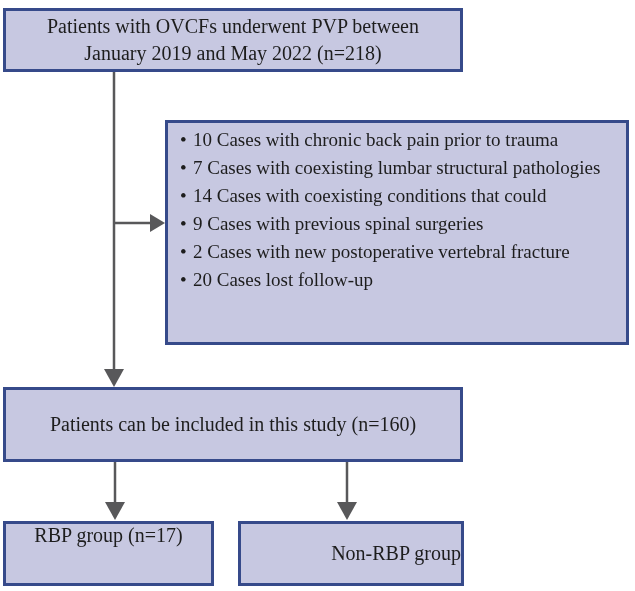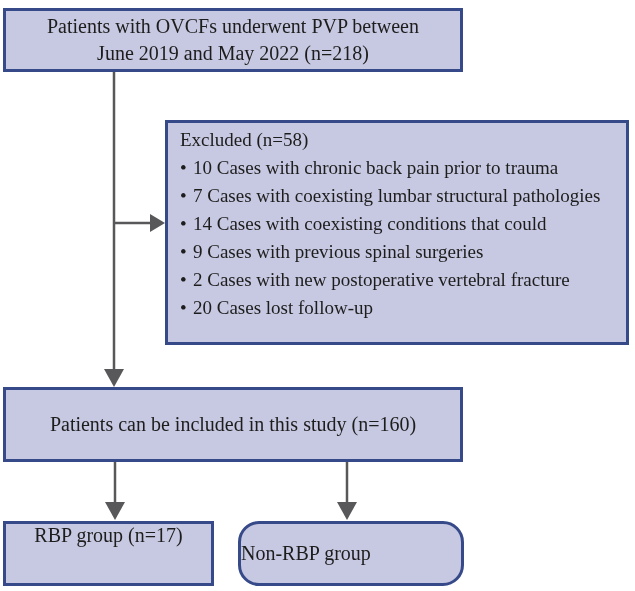--- a/index.html
+++ b/index.html
@@ -68,24 +68,23 @@
     justify-content: center;
     text-align: center;
   }
   .box-nonrbp {
     left: 238px; top: 521px;
     width: 226px; height: 65px;
     font-size: 20px;
     line-height: 27px;
     display: flex;
     flex-direction: column;
-    align-items: flex-start;
+    align-items: flex-end;
     justify-content: center;
     text-align: center;
-    border-radius: 21px;
   }
 </style>
 </head>
 <body>
 
 <div class="canvas">
 
   <svg class="arrow-layer" width="635" height="591" viewBox="0 0 635 591" xmlns="http://www.w3.org/2000/svg">
     <g>
       <line x1="114" y1="72" x2="114" y2="370" stroke="#58585a" stroke-width="2.5"></line>
@@ -100,25 +99,24 @@
       <polygon points="105,502 125,502 115,520" fill="#58585a"></polygon>
     </g>
     <g>
       <line x1="347" y1="462" x2="347" y2="503" stroke="#58585a" stroke-width="2.5"></line>
       <polygon points="337,502 357,502 347,520" fill="#58585a"></polygon>
     </g>
   </svg>
 
   <div class="box box-top">
     <div>Patients with OVCFs underwent PVP between</div>
-    <div>June 2019 and May 2022 (n=218)</div>
+    <div>January 2019 and May 2022 (n=218)</div>
   </div>
 
   <div class="box box-excluded">
-    <div class="excl-title">Excluded (n=58)</div>
 
     <div class="excl-line">
       <span class="marker">•</span>
       <span class="txt">10 Cases with chronic back pain prior to trauma</span>
     </div>
     <div class="excl-line">
       <span class="marker">•</span>
       <span class="txt">7 Cases with coexisting lumbar structural pathologies</span>
     </div>
     <div class="excl-line">

